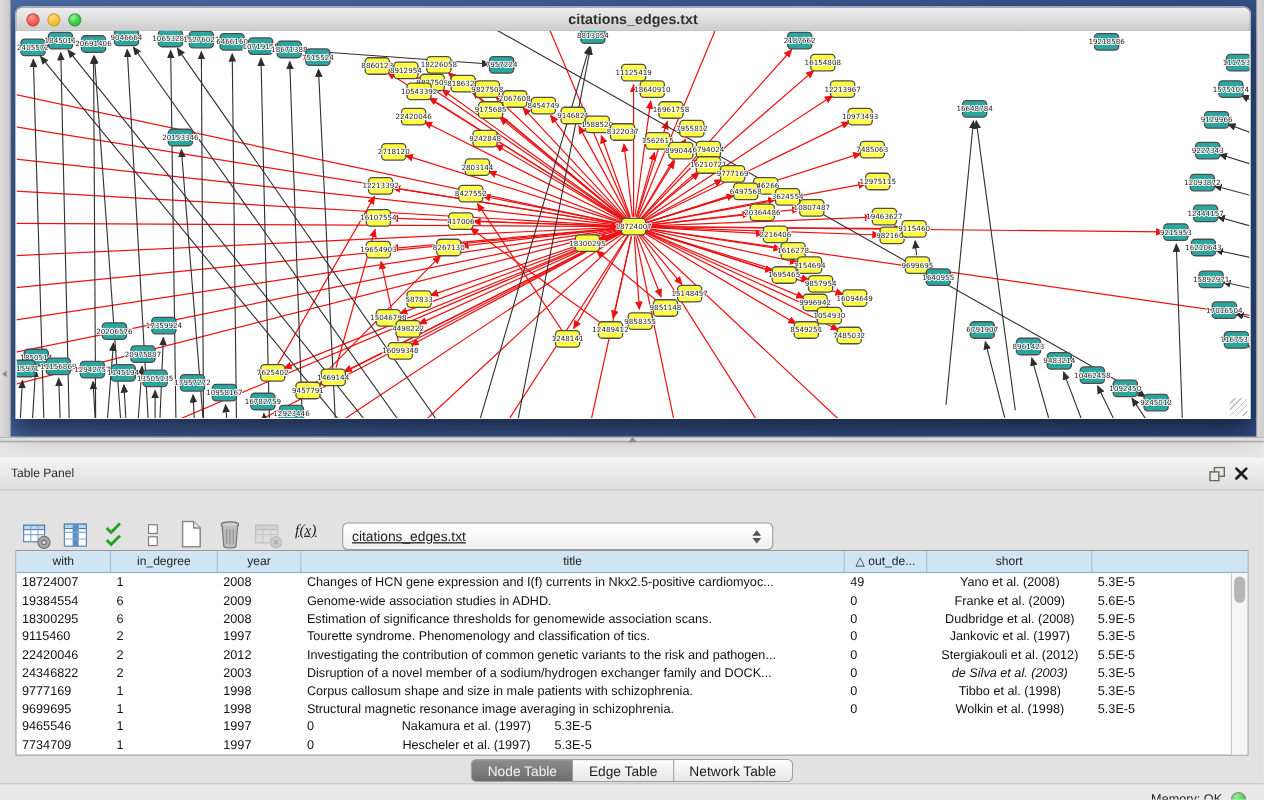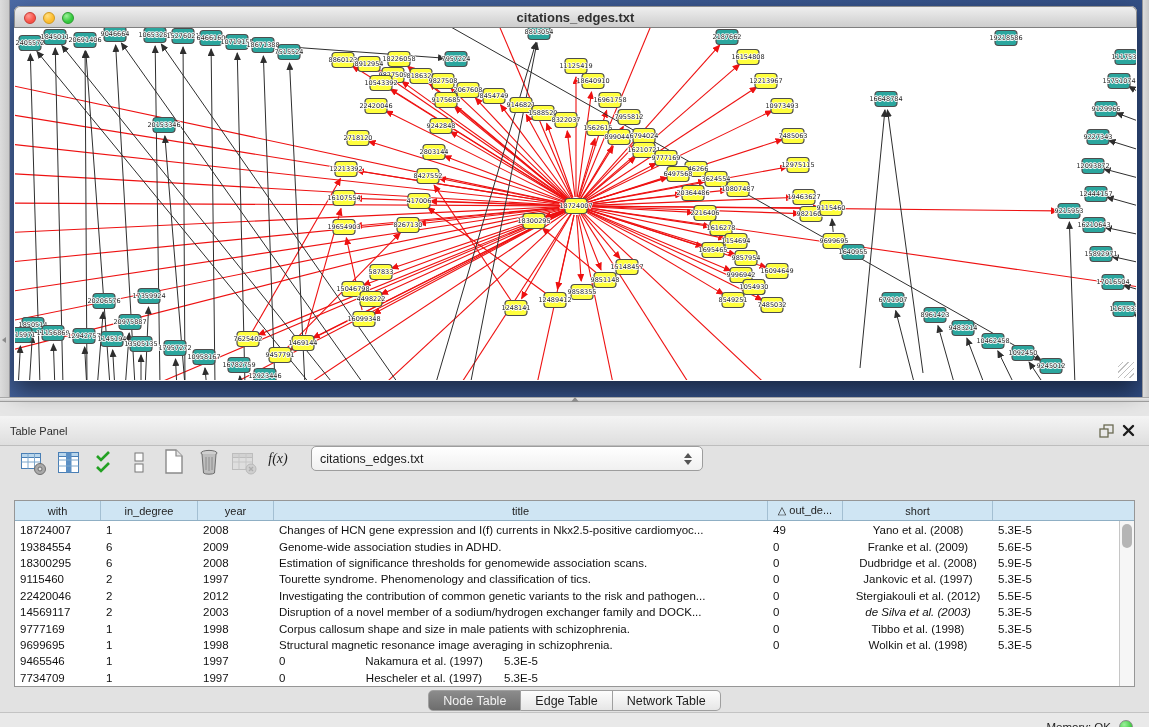--- a/index.html
+++ b/index.html
@@ -39,21 +39,21 @@
     border-left:4px solid transparent; border-right:4px solid transparent; border-bottom:5px solid #8d8d8d; }
 
   
   .table-panel { position:absolute; left:0; top:416px; width:1149px; height:325px; background:#e2e2e2; }
   .panel-header { height:30px; background:linear-gradient(#f4f4f4,#dedede);
     border-bottom:1px solid #bdbdbd; display:flex; align-items:center; padding:0 10px; }
   .panel-title { font-size:11px; color:#2d2d2d; }
   .panel-header .spacer { flex:1; }
   .ph-btn { width:22px; height:20px; display:flex; align-items:center; justify-content:center; cursor:pointer; }
 
-  .toolbar { height:54px; display:flex; align-items:flex-start; padding-left:20px; }
+  .toolbar { height:54px; display:flex; align-items:flex-end; padding-left:20px;text-decoration:underline; }
   .tb-btn { height:30px; min-width:26px; display:flex; align-items:flex-end; justify-content:center;
     margin-right:9px; cursor:pointer; }
   .fx { font-family:"Liberation Serif", serif; font-style:italic; font-size:14px; color:#1d1d1d; padding:0 3px 4px 1px; }
   .dropdown { margin-left:10px; width:392px; height:25px; background:linear-gradient(#ffffff,#f0f0f0);
     border:1px solid #9d9d9d; border-radius:5px; display:flex; align-items:center; padding:0 8px;
     font-size:12.5px; color:#1c1c1c; cursor:pointer; box-shadow:inset 0 1px 0 #fff; }
   .dropdown .val { flex:1; }
   .dd-arrows { display:flex; flex-direction:column; align-items:center; gap:2px; padding-right:2px; }
   .dd-arrows i { width:0; height:0; border-left:4px solid transparent; border-right:4px solid transparent; }
   .dd-up { border-bottom:5px solid #555; }
@@ -881,21 +881,21 @@
           <div class="trow">
             <div class="cell" style="width: 86px;">22420046</div>
             <div class="cell" style="width: 97px;">2</div>
             <div class="cell" style="width: 76px;">2012</div>
             <div class="cell" style="width: 494px;">Investigating the contribution of common genetic variants to the risk and pathogen...</div>
             <div class="cell" style="width: 75px;">0</div>
             <div class="cell c-center" style="width: 150px; text-align: center;">Stergiakouli et al. (2012)</div>
             <div class="cell" style="width: 124px;">5.5E-5</div>
           </div>
           <div class="trow">
-            <div class="cell" style="width: 86px;">14569117</div>
+            <div class="cell" style="width: 86px;">24346822</div>
             <div class="cell" style="width: 97px;">2</div>
             <div class="cell" style="width: 76px;">2003</div>
             <div class="cell" style="width: 494px;">Disruption of a novel member of a sodium/hydrogen exchanger family and DOCK...</div>
             <div class="cell" style="width: 75px;">0</div>
             <div class="cell c-center" style="width: 150px;  font-style: italic;">de Silva et al. (2003)</div>
             <div class="cell" style="width: 124px;">5.3E-5</div>
           </div>
           <div class="trow">
             <div class="cell" style="width: 86px;">9777169</div>
             <div class="cell" style="width: 97px;">1</div>

